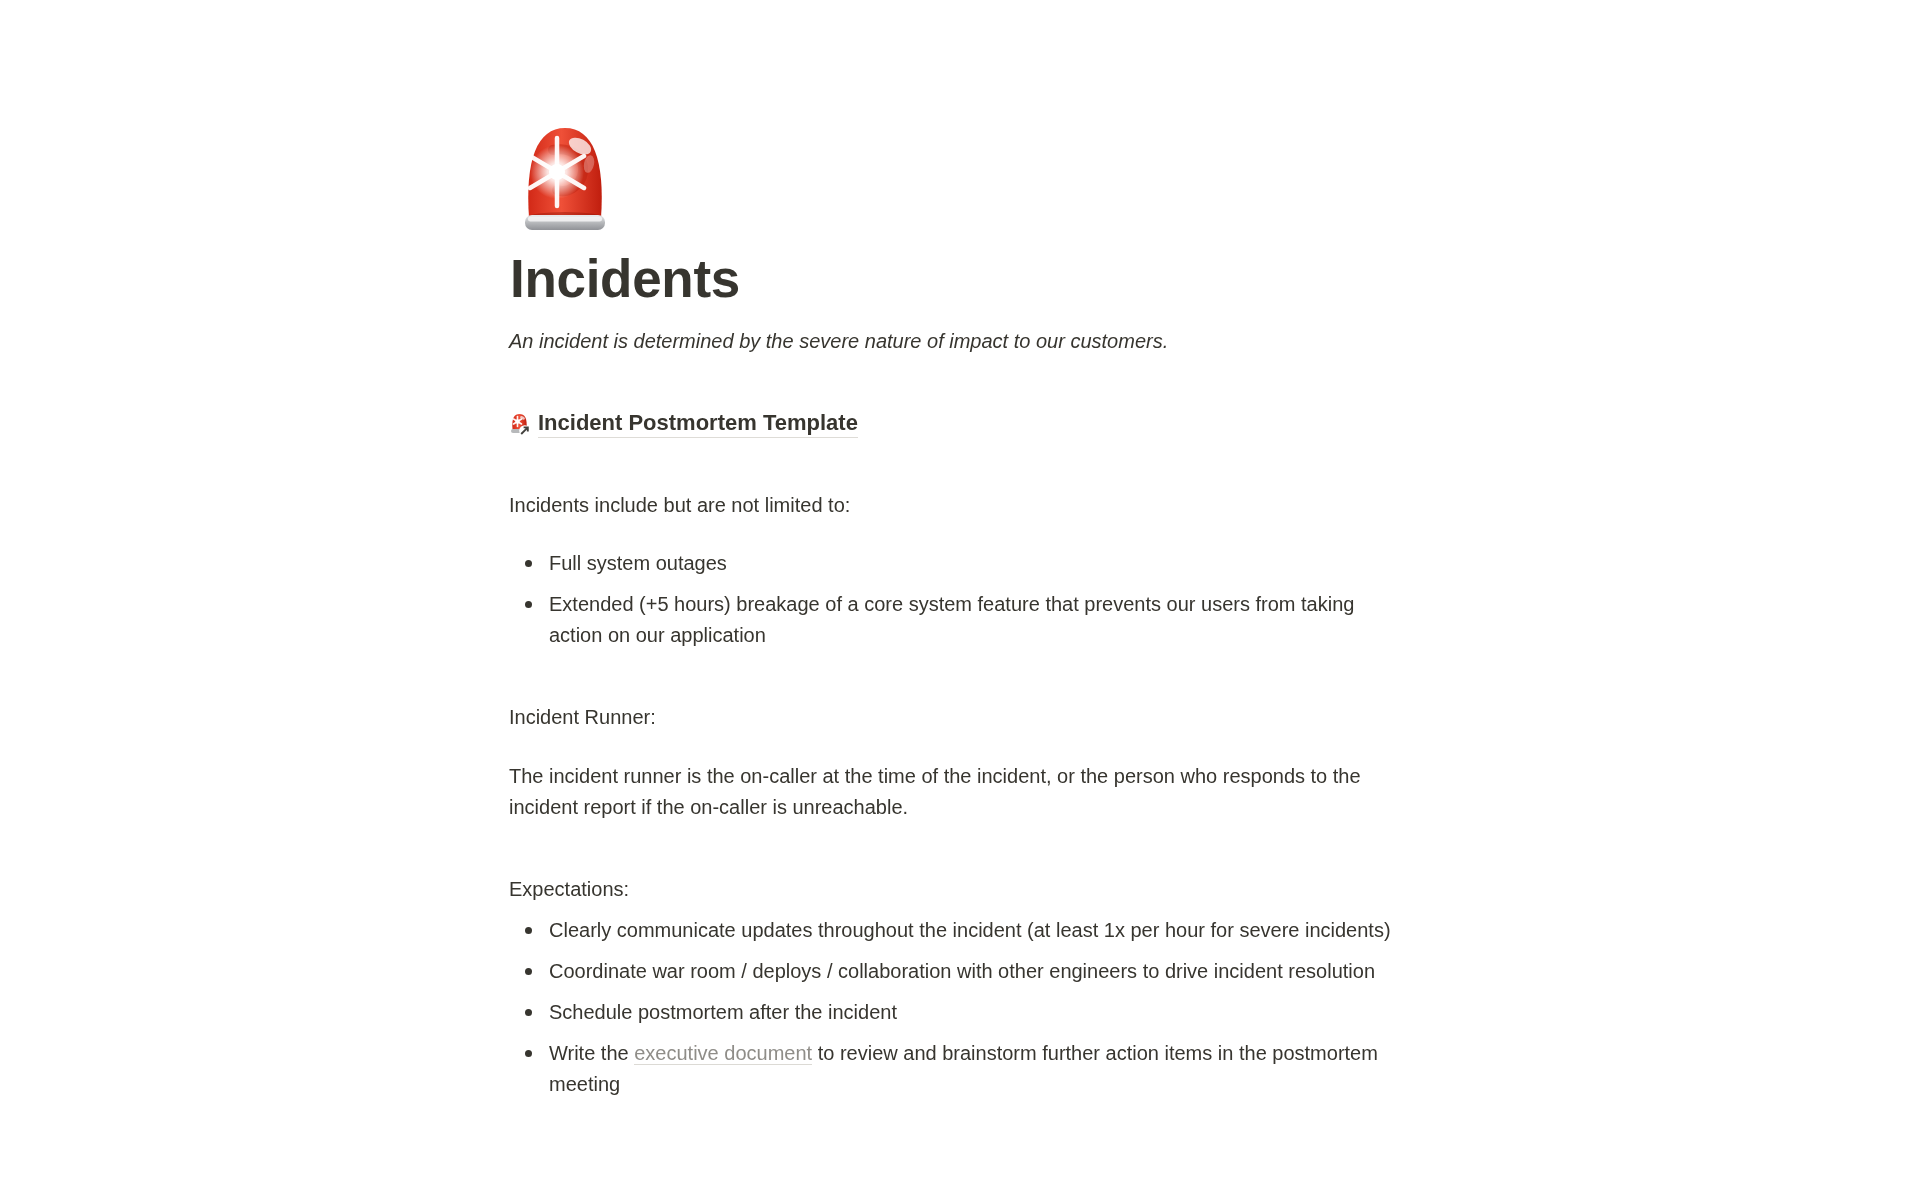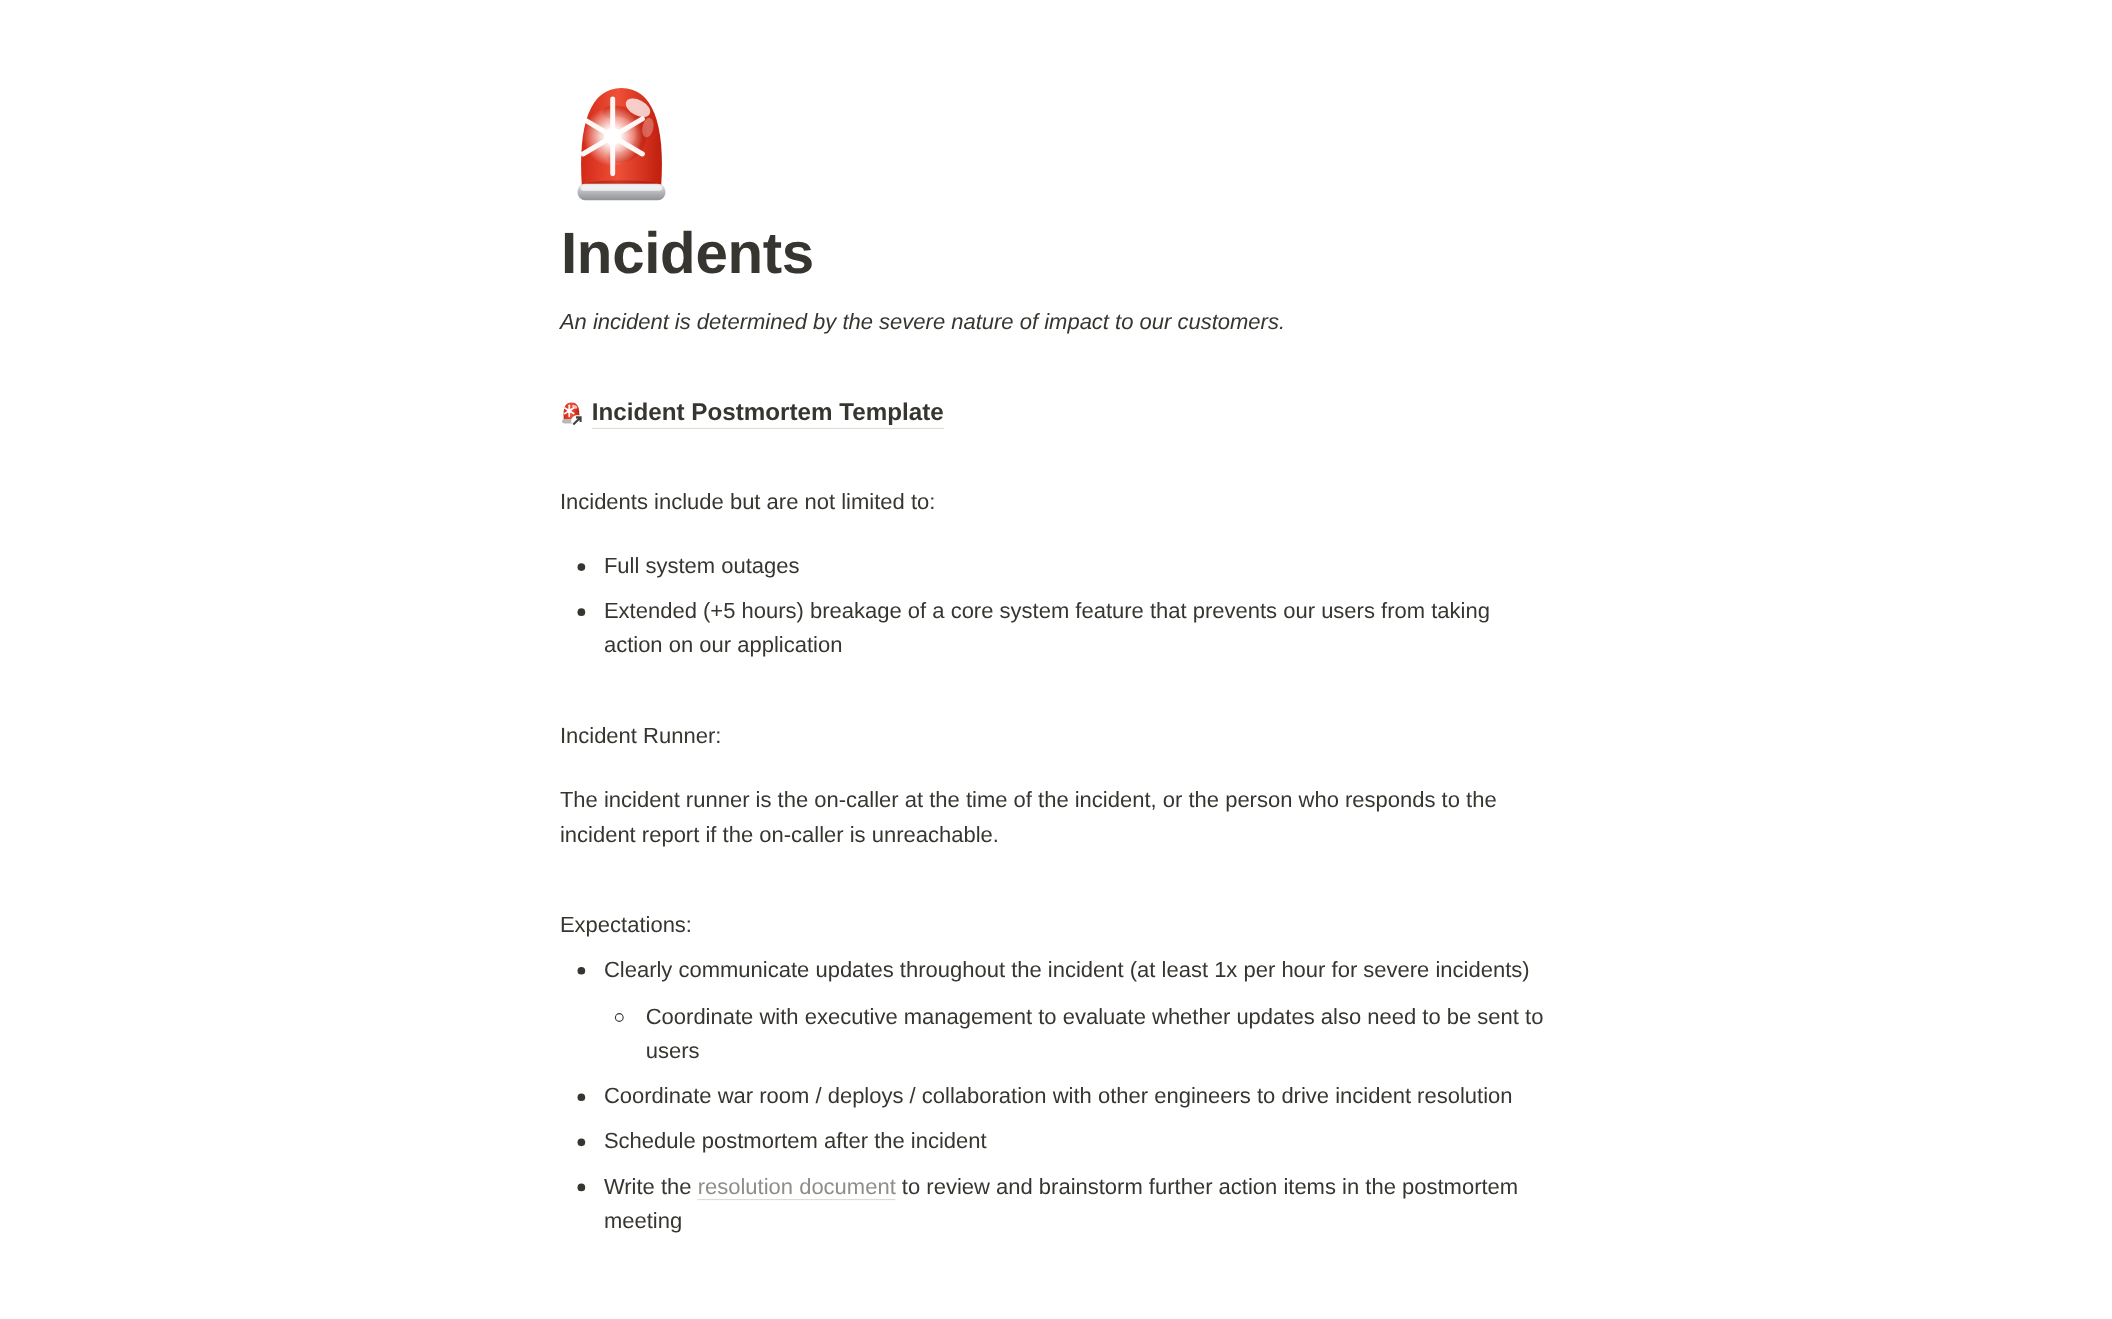--- a/index.html
+++ b/index.html
@@ -8,21 +8,21 @@
     width: 1920px;
     height: 1199px;
     overflow: hidden;
     background: #ffffff;
     color: #37352F;
     font-family: "Liberation Sans", "DejaVu Sans", sans-serif;
   }
   .content {
     width: 902px;
     margin: 0 auto;
-    padding-top: 72px;
+    padding-top: 120px;
     font-size: 20px;
     line-height: 31px;
   }
   .page-icon-block { height: 112px; margin: 0 0 16px 14px; }
   .page-icon-block svg { display: block; cursor: pointer; }
 
   h1.title {
     margin: 0 0 16px 1px;
     font-size: 53px;
     line-height: 62px;
@@ -178,31 +178,26 @@
 
     <p class="para">Incident Runner:</p>
     <p class="runner-body">The incident runner is the on-caller at the time of the incident, or the person who responds to the incident report if the on-caller is unreachable.</p>
 
     <div class="empty-line"></div>
 
     <p class="para">Expectations:</p>
     <ul class="bullets expectations">
       <li>
         <span>Clearly communicate updates throughout the incident (at least 1x per hour for severe incidents)</span>
-        <ul class="sub-bullets">
-          <li>
-            <span>Coordinate with executive management to evaluate whether updates also need to be sent to users</span>
-          </li>
-        </ul>
       </li>
       <li>
         <span>Coordinate war room / deploys / collaboration with other engineers to drive incident resolution</span>
       </li>
       <li>
         <span>Schedule postmortem after the incident</span>
       </li>
       <li>
-        <span>Write the </span><a class="doc-link">resolution document</a><span> to review and brainstorm further action items in the postmortem meeting</span>
+        <span>Write the </span><a class="doc-link">executive document</a><span> to review and brainstorm further action items in the postmortem meeting</span>
       </li>
     </ul>
 
   </div>
 </div>
 
 </body></html>

